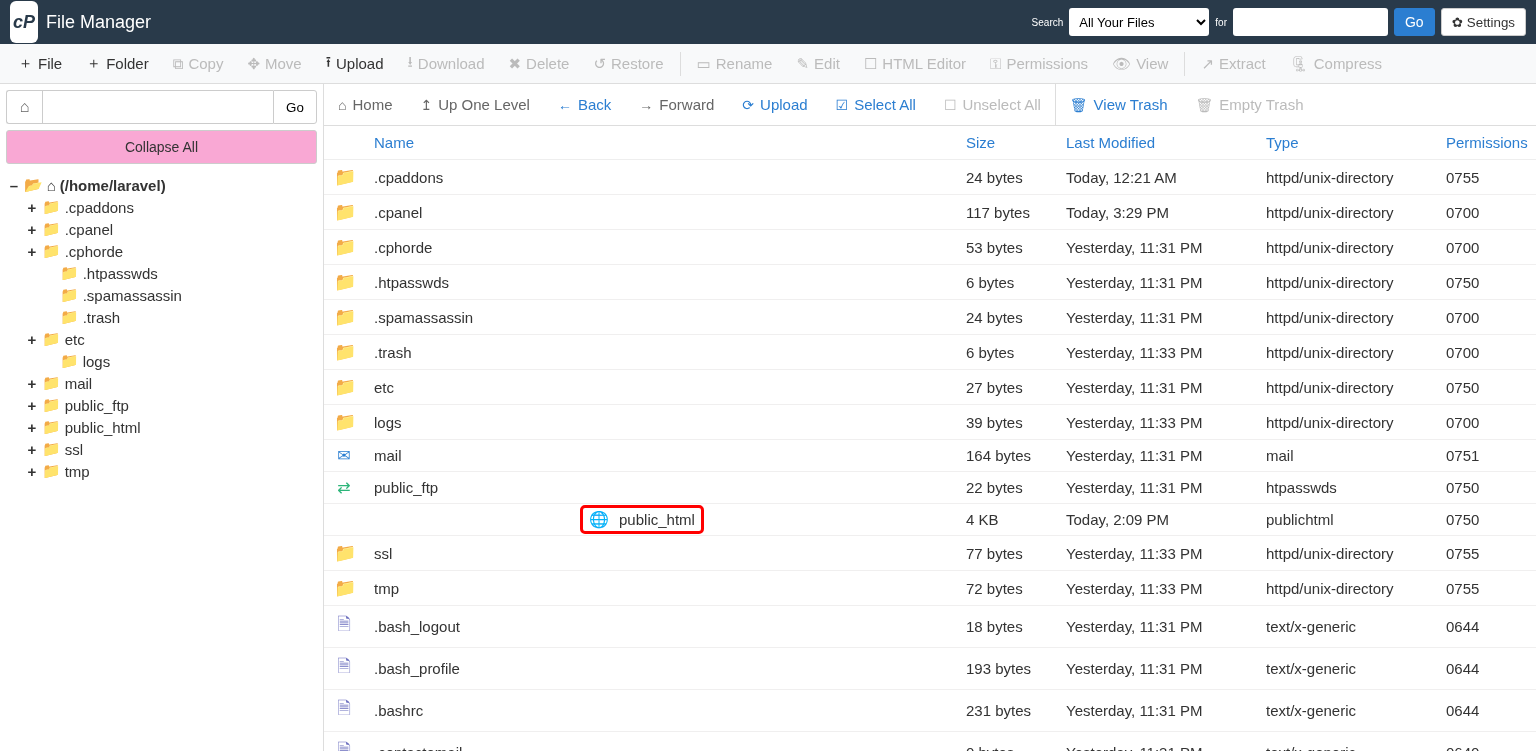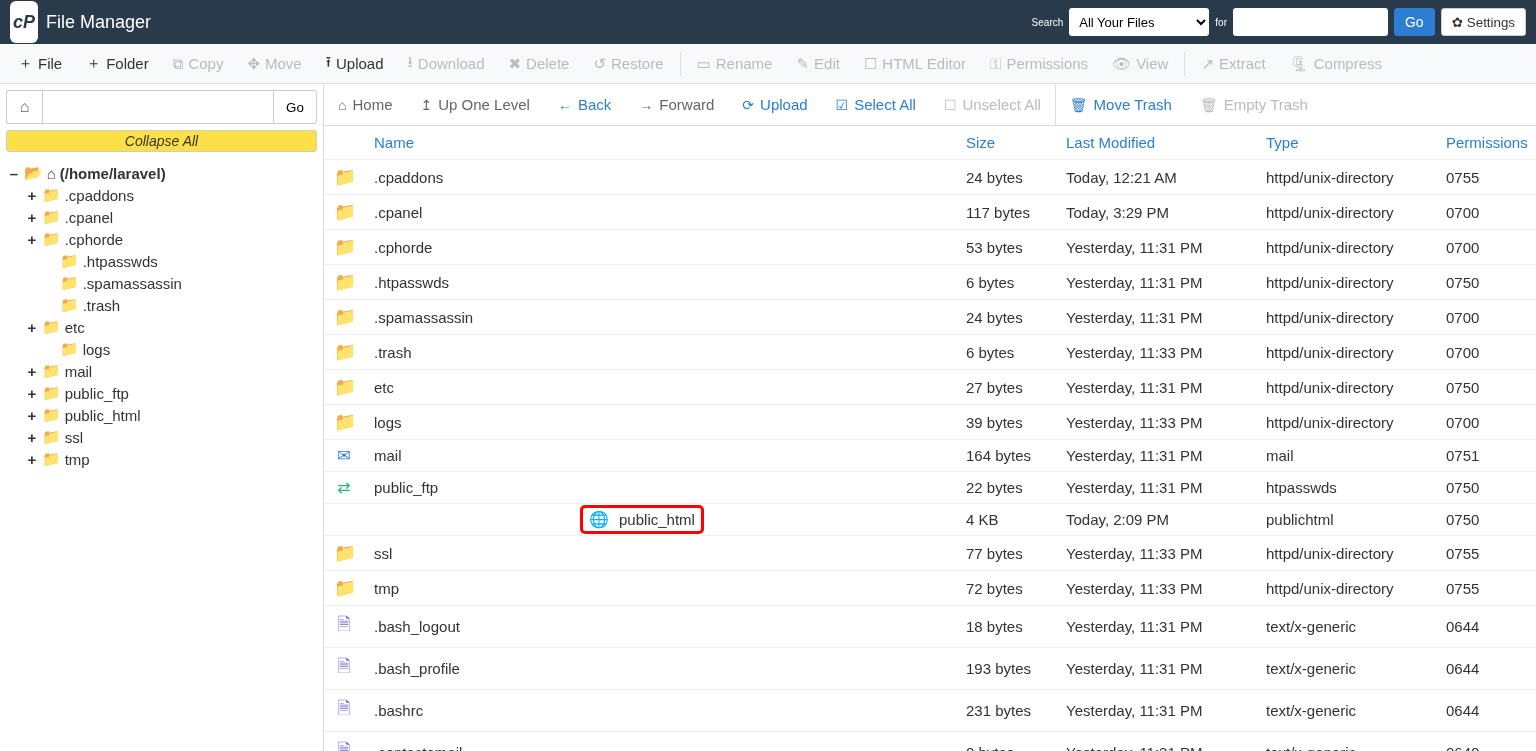--- a/index.html
+++ b/index.html
@@ -24,21 +24,21 @@
   .tbtn.disabled { color:#bbb; }
   .tsep { width:1px; height:24px; background:#ddd; margin:0 4px; }
 
   
   .body { flex:1; display:flex; min-height:0; }
   .sidebar { width:324px; border-right:1px solid #ddd; display:flex; flex-direction:column; padding:6px; gap:6px; }
   .path-row { display:flex; }
   .path-home { width:36px; height:34px; border:1px solid #ccc; border-right:none; border-radius:3px 0 0 3px; background:#fff; display:flex; align-items:center; justify-content:center; color:#666; font-size:16px; }
   .path-input { flex:1; height:34px; border:1px solid #ccc; border-right:none; padding:0 8px; }
   .path-go { width:44px; height:34px; border:1px solid #ccc; border-radius:0 3px 3px 0; background:#fff; cursor:pointer; }
-  .collapse-all { height:22px; border:1px solid #ccc; border-radius:3px; background:#fde047; display:flex; align-items:center; justify-content:center; cursor:pointer;font-style:italic; }
+  .collapse-all { height:34px; border:1px solid #ccc; border-radius:3px; background:#f9a8d4; display:flex; align-items:center; justify-content:center; cursor:pointer; }
   .tree { flex:1; overflow:auto; padding:4px 2px; }
   .tree-row { display:flex; align-items:center; gap:4px; padding:2px 0; font-size:15px; color:#333; white-space:nowrap; cursor:pointer; }
   .tree-row .toggle { width:12px; text-align:center; color:#333; font-weight:700; }
   .tree-row .ficon { color:#f0ad4e; }
   .tree-row.root .rlabel { font-weight:700;text-align:right; }
   .indent1 { padding-left:18px; }
   .indent2 { padding-left:36px; }
   .open-folder { color:#f0ad4e; }
   .home-ico { color:#333; }
 
@@ -272,21 +272,21 @@
       <div class="acell link">
           <span class="i">☑</span>
           <span>Select All</span>
         </div>
       <div class="acell" style="color:#bbb">
           <span class="i">☐</span>
           <span>Unselect All</span>
         </div>
       <div class="acell link sep">
           <span class="i">🗑</span>
-          <span>Move Trash</span>
+          <span>View Trash</span>
         </div>
       <div class="acell" style="color:#bbb">
           <span class="i">🗑</span>
           <span>Empty Trash</span>
         </div>
     </div>
 
     <div class="table-wrap">
       <table class="table">
         <colgroup>

